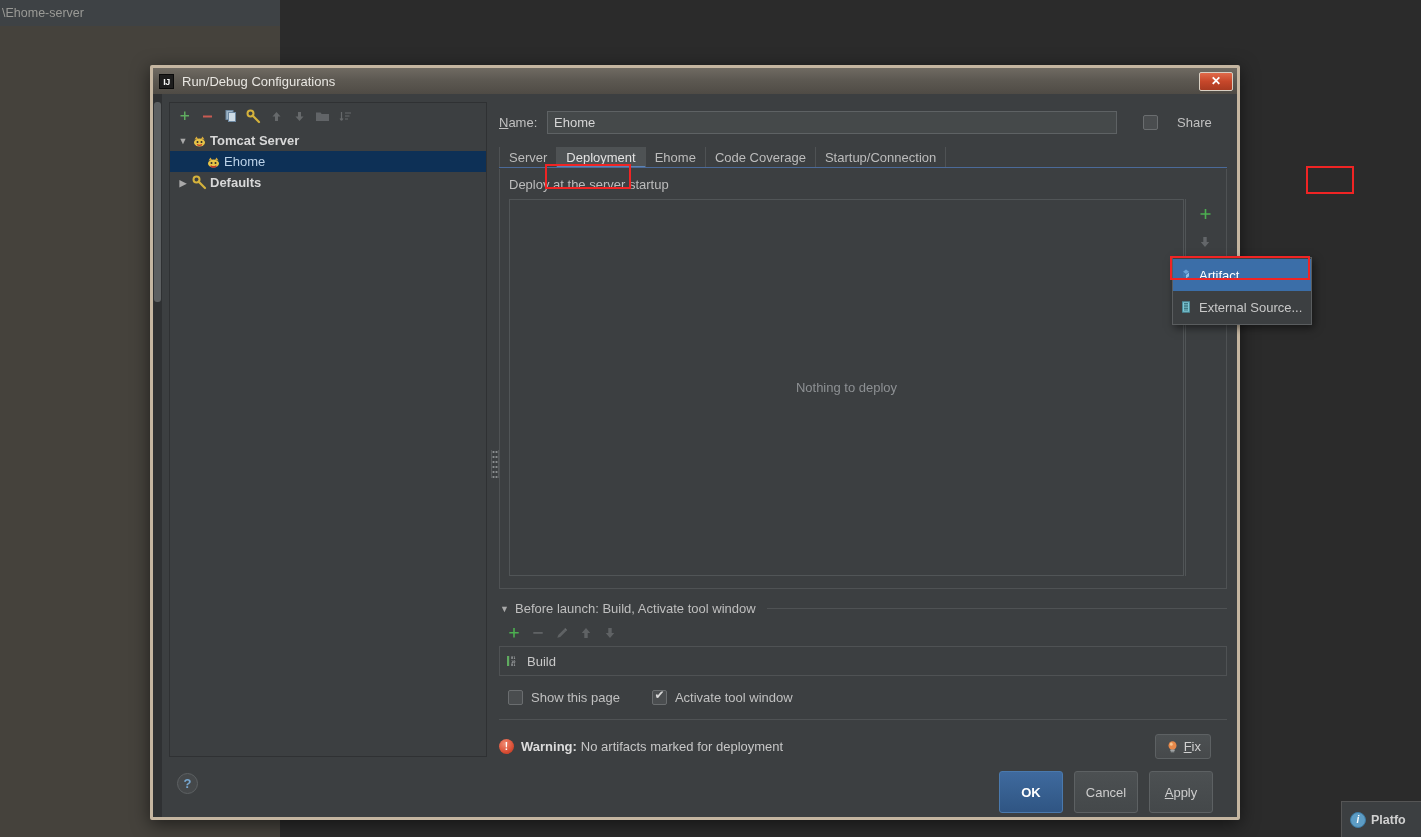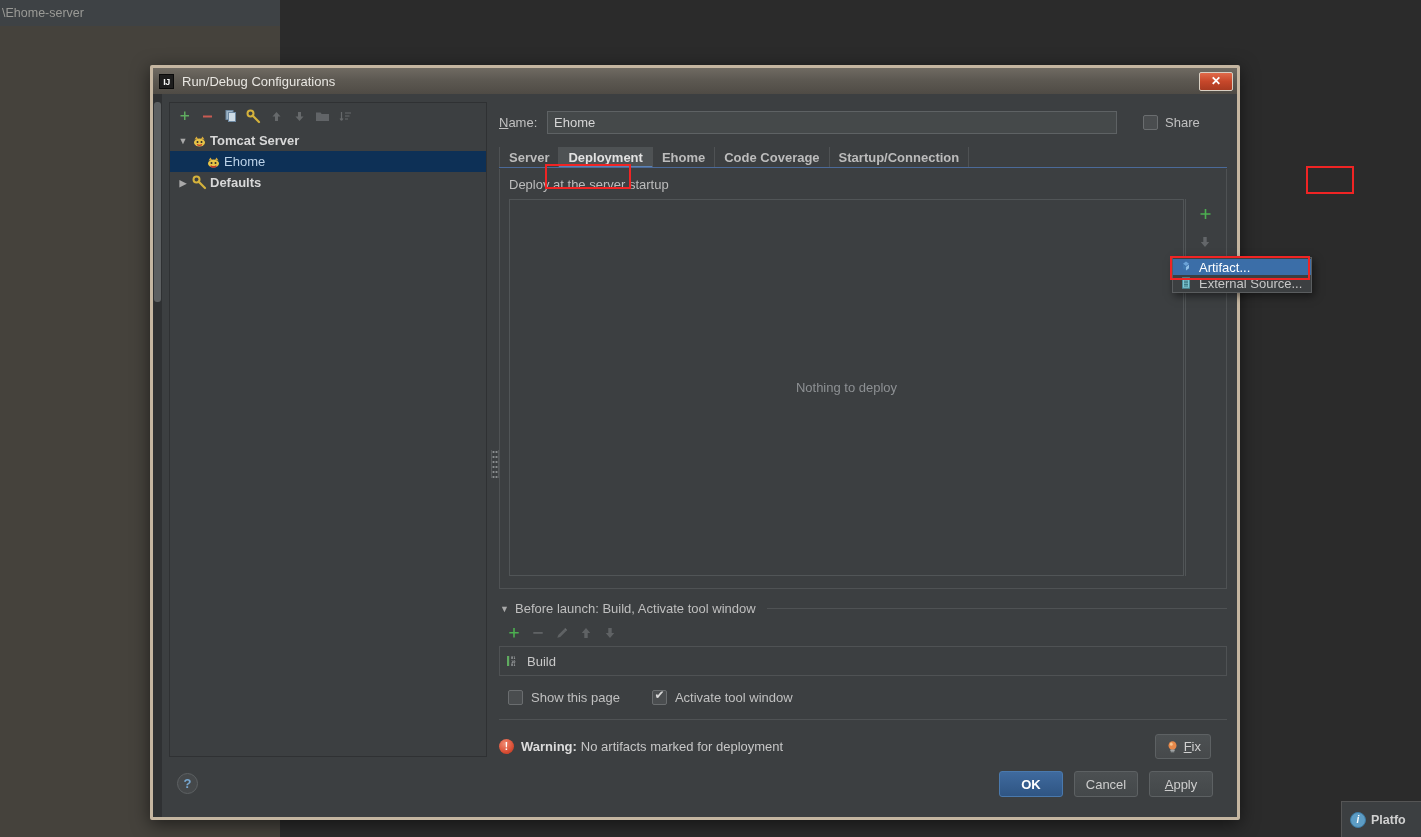--- a/index.html
+++ b/index.html
@@ -268,21 +268,21 @@
     font-size: 13px;
     font-family: "Liberation Sans", sans-serif;
     padding: 0 6px;
     box-sizing: border-box;
     outline: none;
   }
   #share-box {
     width: 110px;
     display: flex;
     align-items: center;
-    gap: 7px;
+    gap: 19px;
     padding-left: 26px;
     box-sizing: border-box;
   }
 
   .cb {
     width: 13px; height: 13px;
     background: #4a4d4f;
     border: 1px solid #6a6d6f;
     border-radius: 2px;
     flex: 0 0 auto;
@@ -301,21 +301,20 @@
   }
   .cb-label { font-size: 13px; color: #c0c0c0; cursor: pointer; }
 
   
   #tabs {
     display: flex;
     align-items: flex-end;
     margin-top: 10px;
     height: 22px;
     position: relative;
-    font-weight: bold;
   }
   .tab {
     height: 21px;
     line-height: 21px;
     padding: 0 9px;
     font-size: 13px;
     color: #bcbcbc;
     cursor: pointer;
     border-right: 1px solid #4f5254;
     box-sizing: border-box;
@@ -403,21 +402,21 @@
     box-shadow: 2px 3px 8px rgba(0,0,0,0.5);
     z-index: 40;
     padding: 1px 0;
     box-sizing: border-box;
   }
   .menu-item {
     height: 16px;
     display: flex;
     align-items: center;
     gap: 6px;
-    padding: 0 6px;
+    padding: 8px 6px;
     font-size: 13px;
     color: #c8c8c8;
     cursor: pointer;
     white-space: nowrap;
   }
   .menu-item.selected {
     background: #3b6ea8;
     color: #ffffff;
   }
 
@@ -541,21 +540,21 @@
     cursor: pointer;
     box-sizing: border-box;
   }
   #dlg-buttons {
     position: absolute;
     right: 24px; top: 10px;
     display: flex;
     gap: 11px;
   }
   .dlg-btn {
-    width: 64px; height: 26px;
+    width: 64px; height: 42px;
     border-radius: 3px;
     font-size: 13px;
     display: flex;
     align-items: center;
     justify-content: center;
     cursor: pointer;
     box-sizing: border-box;
   }
   .dlg-btn.default {
     background: linear-gradient(to bottom, #3f6a9e 0%, #2f5583 100%);

